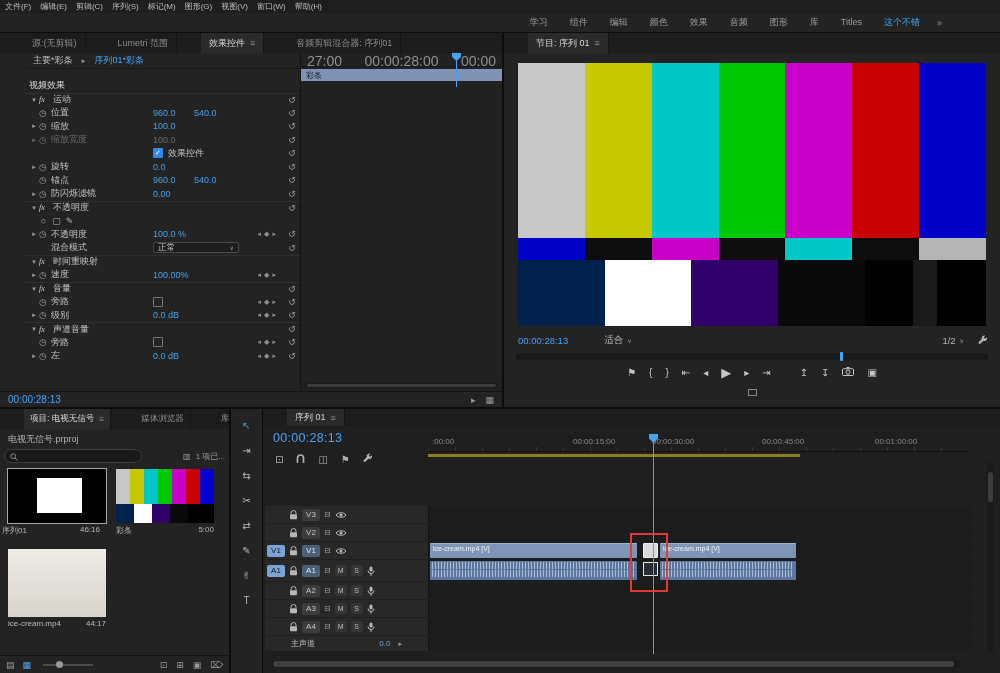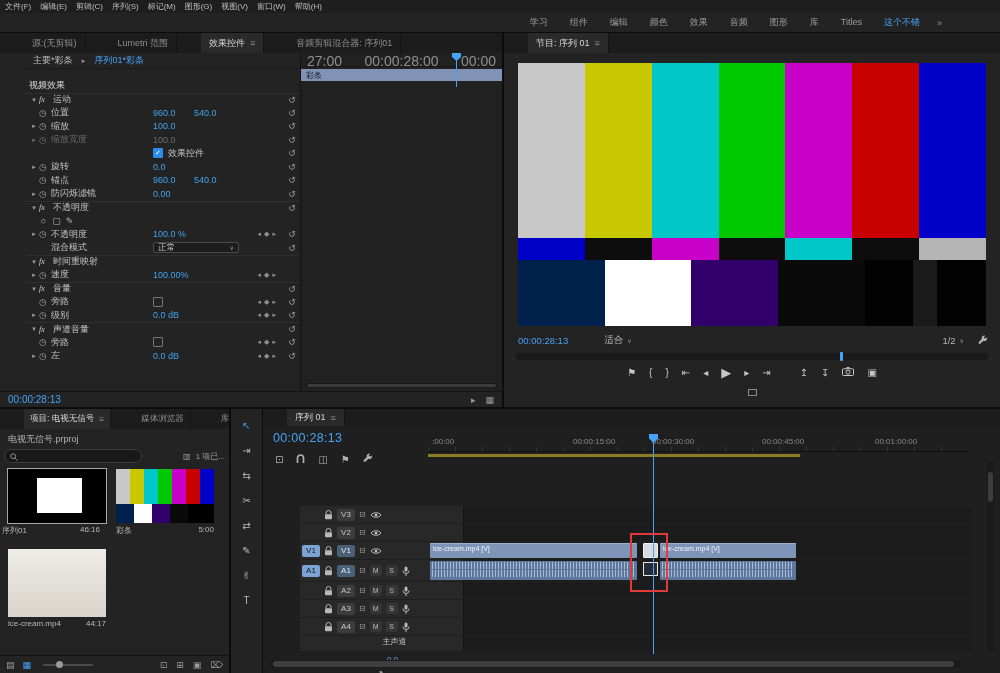--- a/index.html
+++ b/index.html
@@ -114,21 +114,21 @@
   .tl-tc{position:absolute;left:10px;top:5px;font-size:12.5px;color:#45a3f5;letter-spacing:.3px;}
   .tl-tools{position:absolute;left:12px;top:27px;display:flex;gap:13px;align-items:center;color:#b0b0b0;font-size:10px;}
   .tl-ruler{position:absolute;left:165px;right:32px;top:8px;height:18px;border-bottom:1px solid #101010;}
   .tl-ruler::after{content:"";position:absolute;left:0;right:0;bottom:0;height:4px;
         background:repeating-linear-gradient(90deg,#3a3a3a 0 1px,transparent 1px 27px);}
   .rlabel{position:absolute;top:3px;font-size:8px;color:#8a8a8a;white-space:nowrap;}
   .tl-workbar{position:absolute;left:165px;top:28px;width:372px;height:3px;background:#8e7d20;}
   .tl-playhead{position:absolute;left:390px;top:10px;width:1px;height:218px;background:#45a3f5;z-index:6;}
   .tl-ph-handle{position:absolute;left:386px;top:8px;width:9px;height:9px;background:#45a3f5;
                 clip-path:polygon(0 0,100% 0,100% 50%,50% 100%,0 50%);z-index:6;}
-  .tl-tracks{position:absolute;left:2px;top:80px;right:28px;margin-left:35px;}
+  .tl-tracks{position:absolute;left:2px;top:80px;right:28px;}
   .trk{display:flex;height:17px;margin-bottom:1px;}
   .trk.tall{height:21px;}
   .trk.master{height:15px;}
   .trk-head{width:163px;flex:none;background:#282828;display:flex;align-items:center;gap:4px;padding-left:2px;font-size:8px;}
   .trk-lane{flex:1;background:#1c1c1c;border-left:1px solid #141414;}
   .src-badge{width:18px;height:12px;border-radius:2px;flex:none;display:flex;align-items:center;
              justify-content:center;color:#10151d;font-size:8px;}
   .src-badge.filled{background:#7ba3d6;}
   .trk-pill{min-width:18px;height:12px;border-radius:2px;background:#3c3c3c;color:#c8c8c8;display:flex;
             align-items:center;justify-content:center;padding:0 2px;font-size:8px;flex:none;}
@@ -773,21 +773,21 @@
               <span class="ticon">
                 <svg width="8" height="10" viewBox="0 0 8 10">
                   <rect x="2.5" y="0.5" width="3" height="5" rx="1.5" fill="currentColor"></rect>
                   <path d="M1 4.5a3 3 0 0 0 6 0M4 7.5V10" stroke="currentColor" fill="none"></path>
                 </svg>
               </span>
             </div>
             <div class="trk-lane"></div>
           </div>
           <div class="trk master">
-            <div class="trk-head" style="padding-left: 26px; flex-direction: column;">
+            <div class="trk-head" style="padding-left: 26px;">
               <span class="m-label">主声道</span>
               <span class="flex1"></span>
               <span class="m-val">0.0</span>
               <span class="m-nav">▸</span>
             </div>
             <div class="trk-lane"></div>
           </div>
         </div>
       <div class="lane-area" id="tl-clips">
           <div class="clip video" style="left: 0px; top: 37px; width: 207px; height: 15px;">

